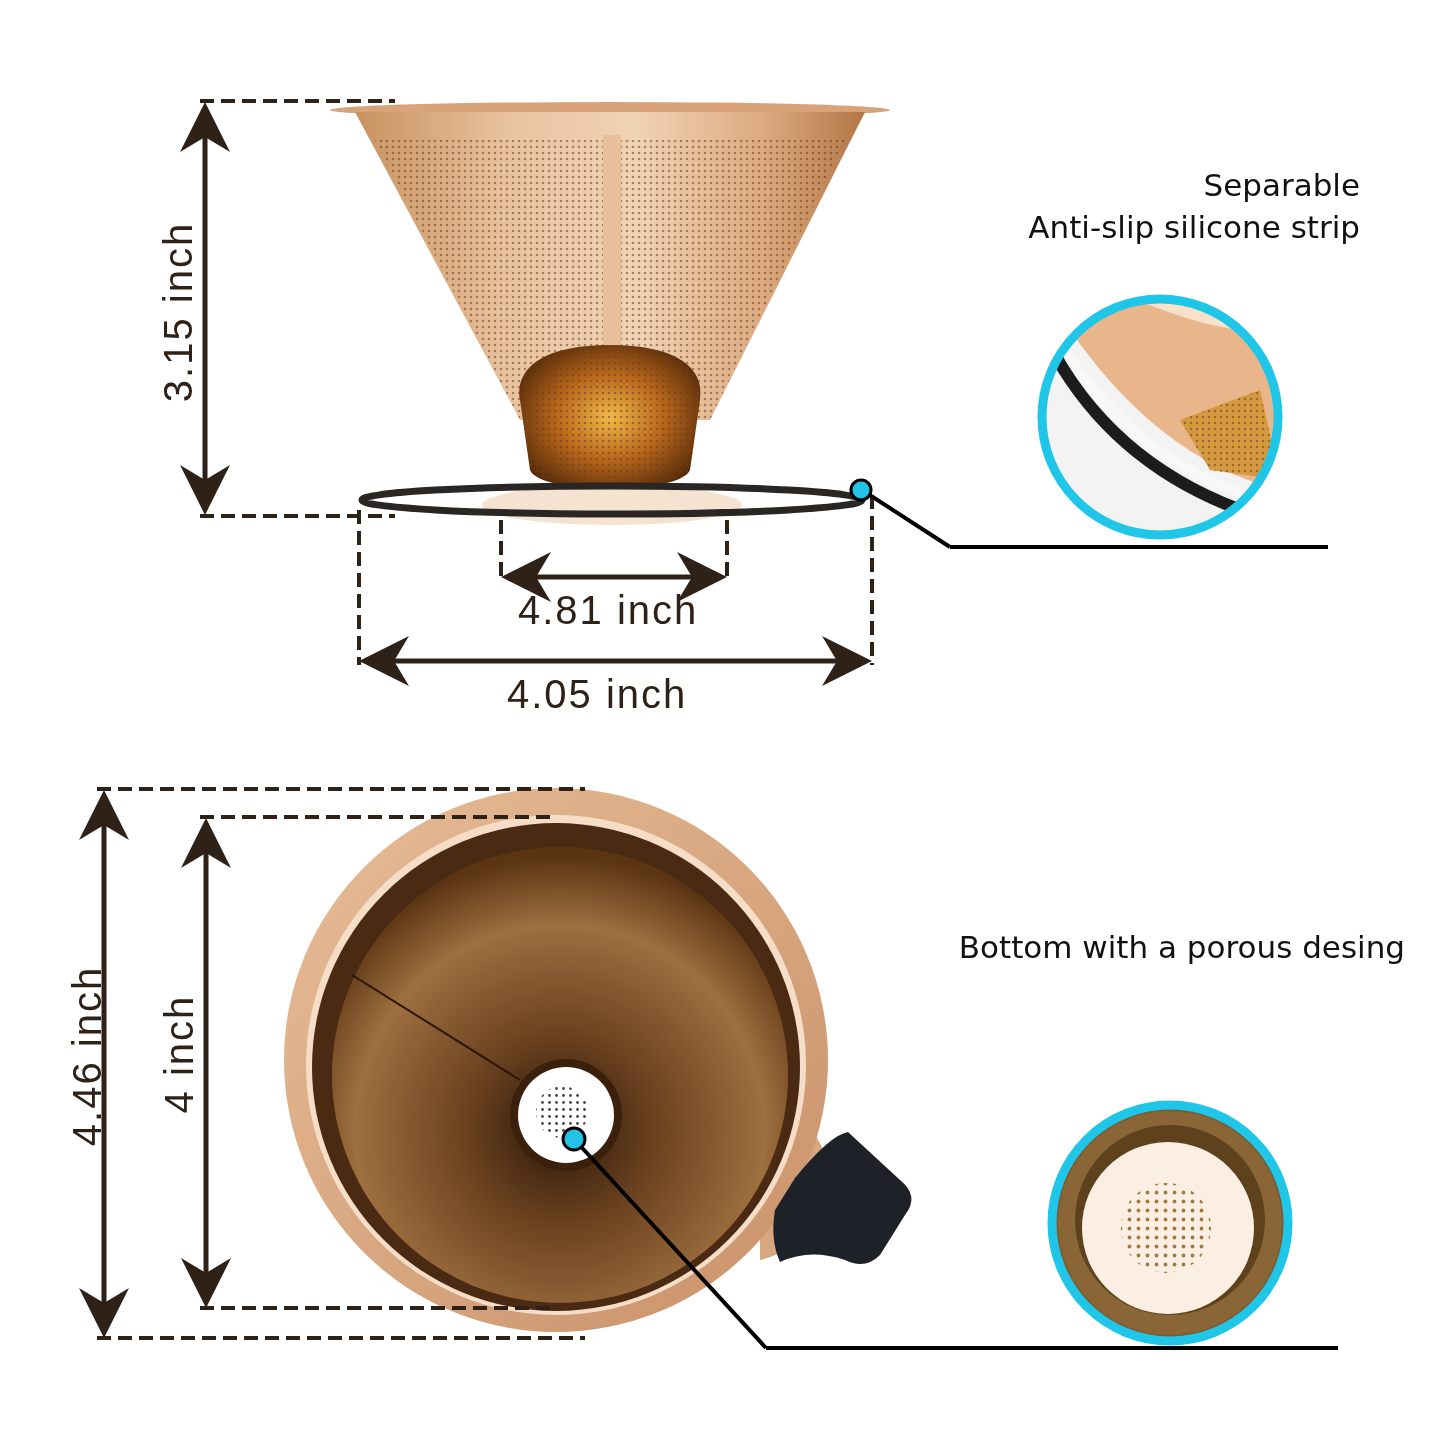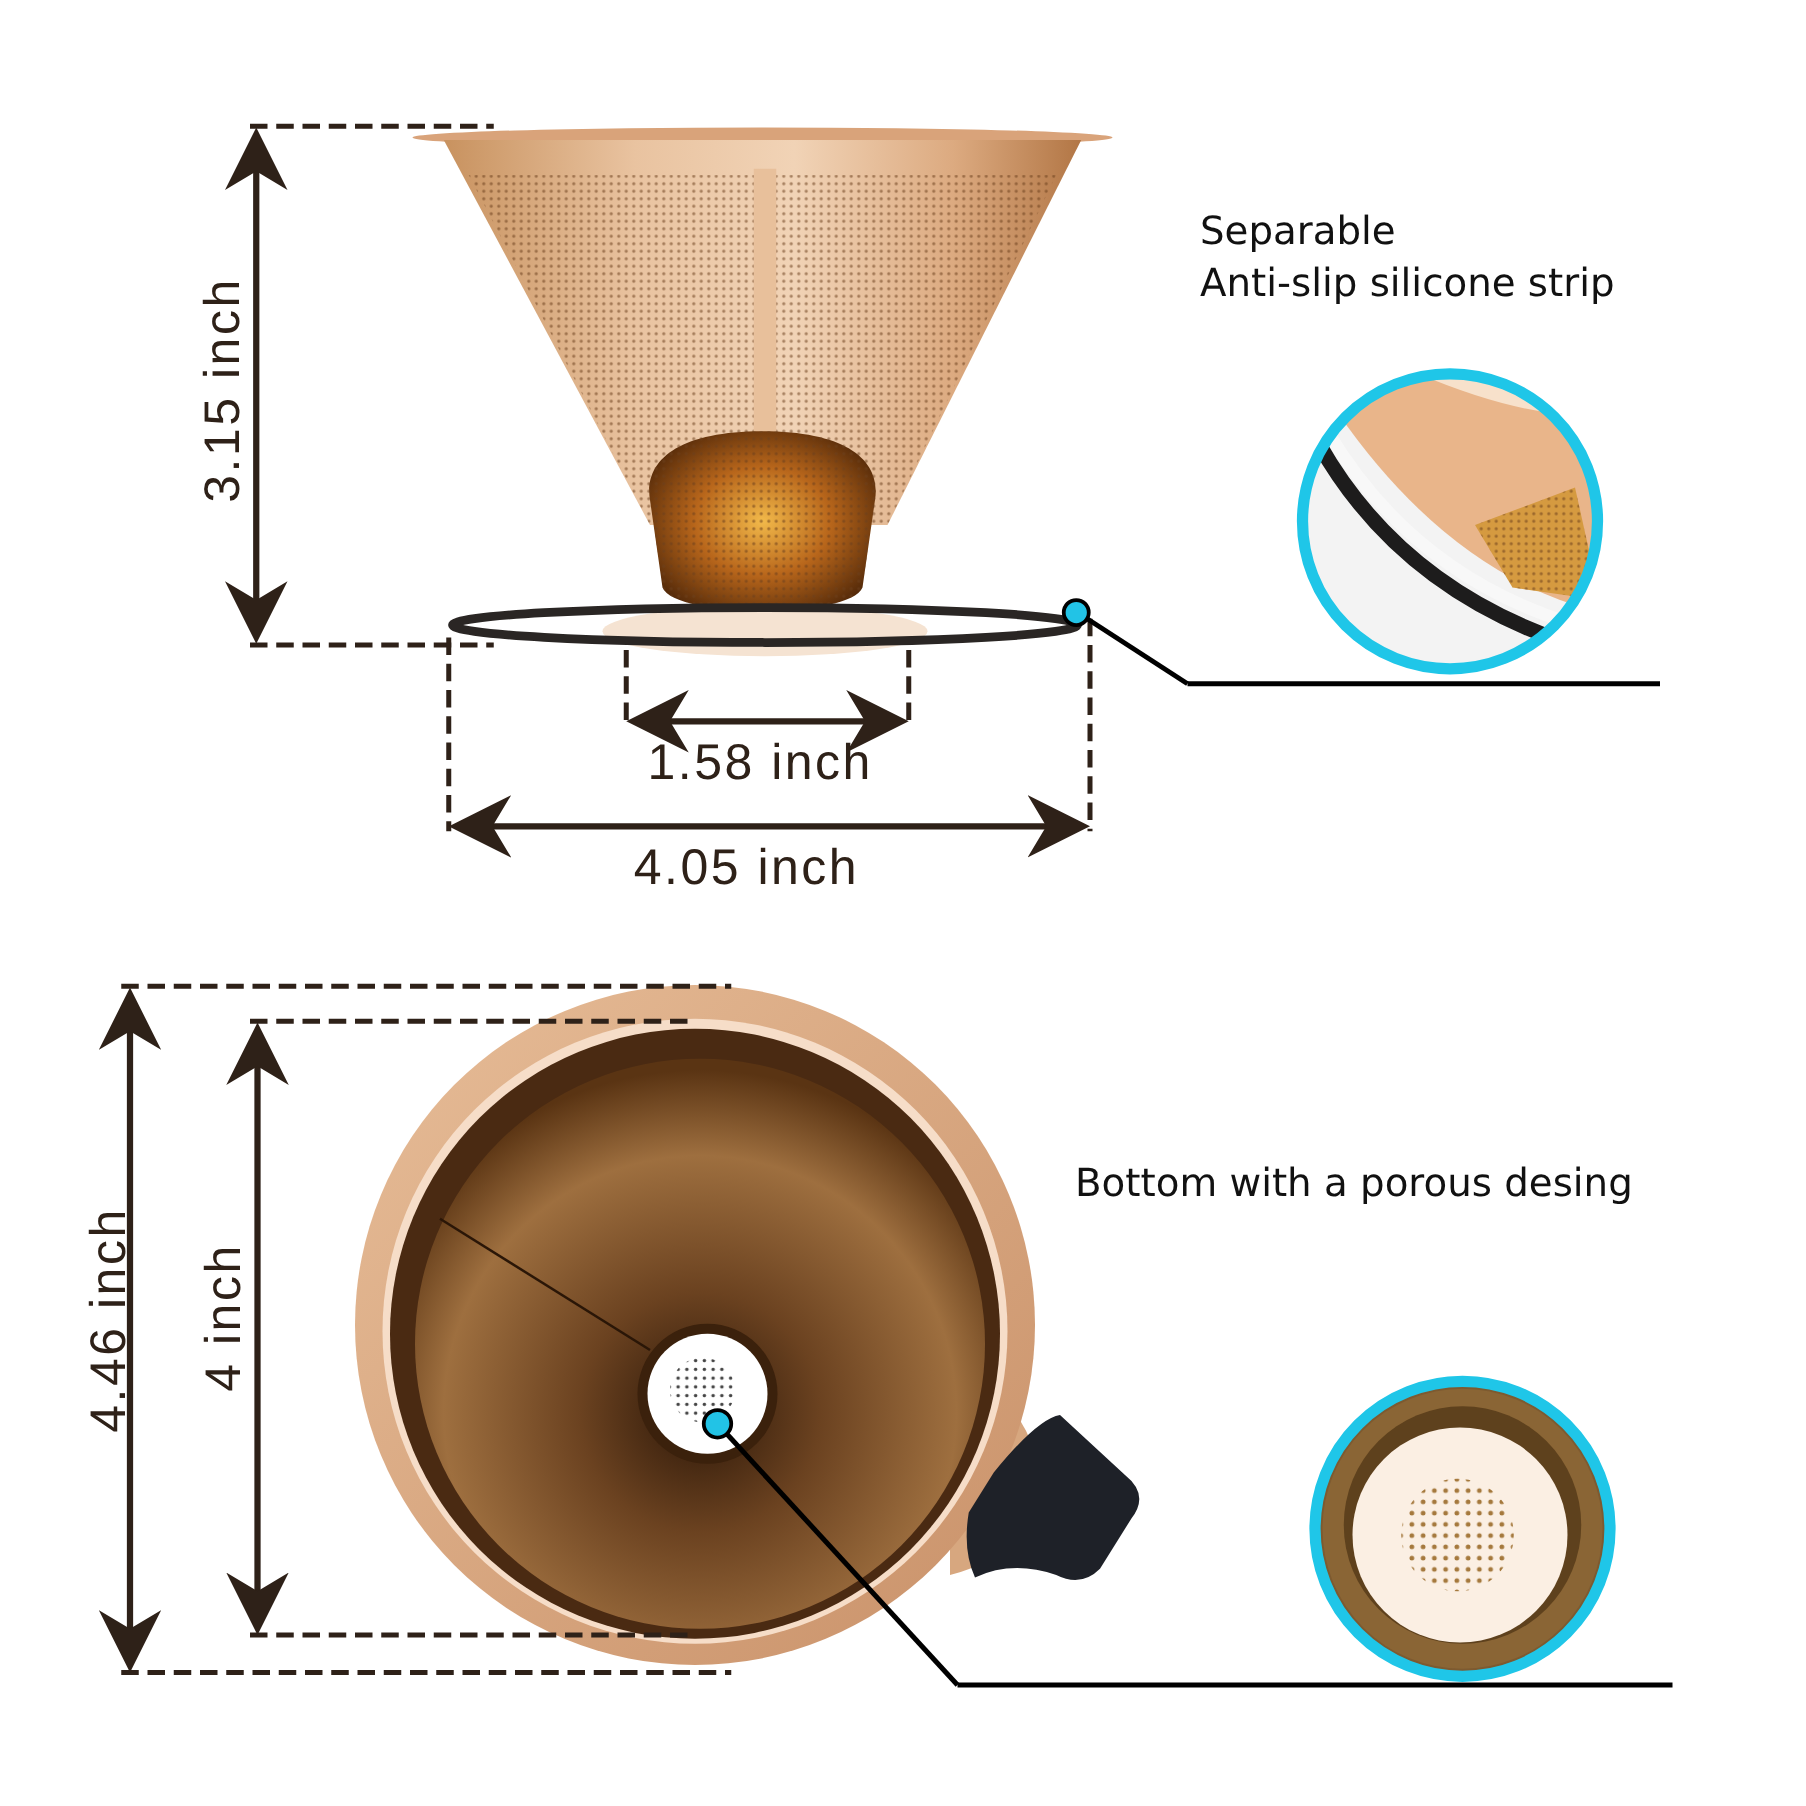--- a/index.html
+++ b/index.html
@@ -1,21 +1,21 @@
 <!DOCTYPE html>
 <html><head>
 <meta charset="utf-8">
 <style>
   html, body { margin: 0; padding: 0; background: #ffffff; }
   body { width: 1445px; height: 1445px; position: relative; overflow: hidden; font-family: "DejaVu Sans", sans-serif; }
   .stage { position: absolute; left: 0; top: 0; width: 1445px; height: 1445px; }
   svg.art { position: absolute; left: 0; top: 0; }
   .dim-label { position: absolute; color: #2e2118; font-family: "Liberation Sans", sans-serif; font-size: 40px; letter-spacing: 2px; white-space: nowrap; line-height: 1; }
   .dim-label.vertical { transform: rotate(-90deg); transform-origin: center center; }
-  .caption { position: absolute; color: #111111; font-family: "DejaVu Sans", sans-serif; text-align: left; white-space: nowrap; line-height: 1.35; font-weight: 500; }
+  .caption { position: absolute; color: #111111; font-family: "DejaVu Sans", sans-serif; text-align: right; white-space: nowrap; line-height: 1.35; font-weight: 500; }
   .caption div { display: block; }
 </style>
 </head>
 <body>
 
 <div class="stage">
 
   <svg class="art" width="1445" height="1445" viewBox="0 0 1445 1445">
     <defs>
       <linearGradient id="coneGrad" x1="0" y1="0" x2="1" y2="0">
@@ -150,21 +150,21 @@
         <circle cx="1170" cy="1223" r="112" fill="#8a6535"></circle>
         <circle cx="1170" cy="1220" r="95" fill="#5e411d"></circle>
         <circle cx="1168" cy="1228" r="86" fill="#fbefe3"></circle>
         <circle cx="1166" cy="1228" r="45" fill="url(#dotPat2)"></circle>
       </g>
       <circle cx="1170" cy="1223" r="118" fill="none" stroke="#1fc6e8" stroke-width="9"></circle>
     </g>
   </svg>
 
   <div class="dim-label vertical" style="left:78px; top:292px; width:200px; text-align:center;">3.15 inch</div>
-  <div class="dim-label" style="left:518px; top:590px;">1.58 inch</div>
+  <div class="dim-label" style="left:518px; top:590px;">4.81 inch</div>
   <div class="dim-label" style="left:507px; top:674px;">4.05 inch</div>
   <div class="dim-label vertical" style="left:-23px; top:1036px; width:220px; text-align:center;">4.46 inch</div>
   <div class="dim-label vertical" style="left:79px; top:1034px; width:200px; text-align:center;">4 inch</div>
 
   <div class="caption" style="left:960px; top:165px; width:400px; font-size:31px;">
     <div>Separable</div>
     <div>Anti-slip silicone strip</div>
   </div>
   <div class="caption" style="left:860px; top:926px; width:545px; font-size:31px; line-height:1.4;">
     <div>Bottom with a porous desing</div>

